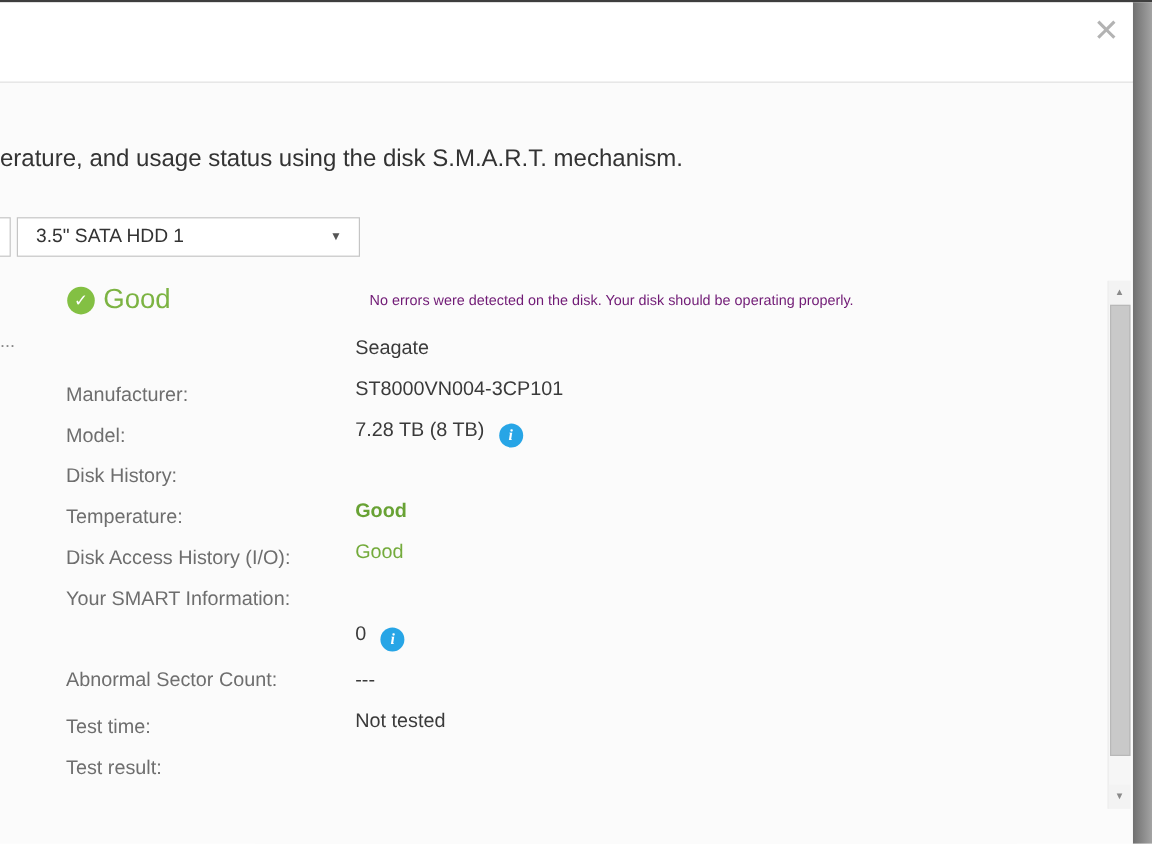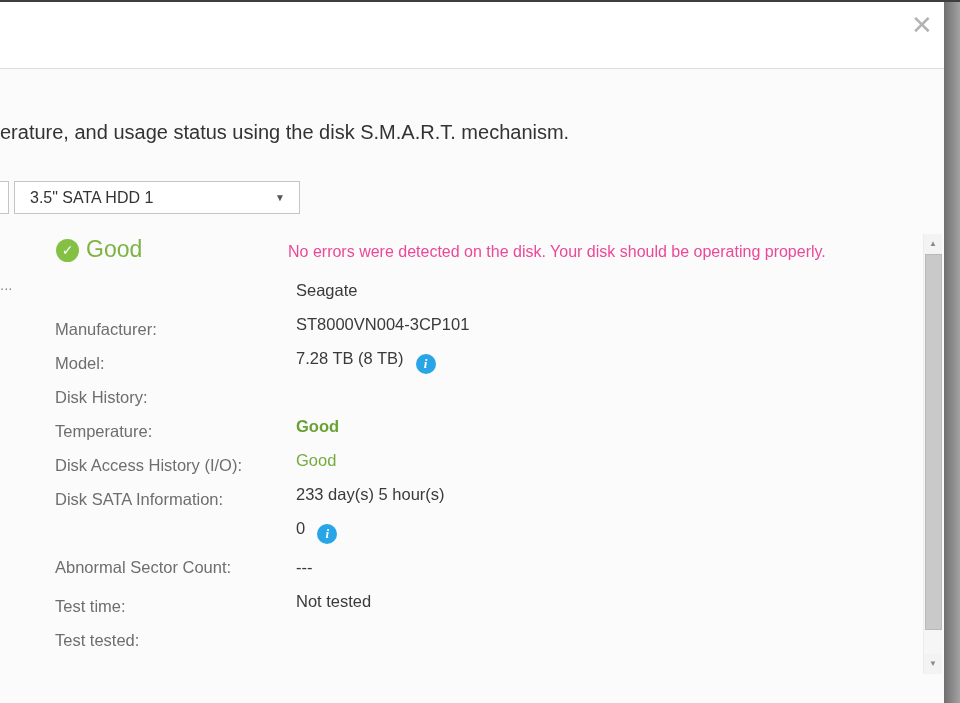--- a/index.html
+++ b/index.html
@@ -26,21 +26,21 @@
   .combo{position:absolute;left:14px;top:181px;width:284px;height:31px;
     background:#fff;border:1px solid #c5c5c5;cursor:pointer;}
   .combo-text{position:absolute;left:15px;top:0;line-height:31px;font-size:16px;color:#333;}
   .combo-caret{position:absolute;right:14px;top:0;line-height:31px;font-size:10px;color:#555;}
   
   .edge-ellipsis{position:absolute;left:0;top:276px;font-size:15px;color:#888;}
   
   .status-check{position:absolute;left:56px;top:239px;width:23px;height:23px;border-radius:50%;
     background:#83c043;color:#fff;font-size:14px;font-weight:bold;line-height:23px;text-align:center;}
   .status-good{position:absolute;left:86px;top:236px;font-size:23px;color:#7cb342;}
-  .status-msg{position:absolute;left:288px;top:243px;font-size:16px;color:#ec4899;white-space:nowrap;}
+  .status-msg{position:absolute;left:308px;top:243px;font-size:12px;color:#701a75;white-space:nowrap;}
   
   .row{position:absolute;left:0;width:900px;height:34px;line-height:34px;font-size:16.5px;}
   .row .lbl{position:absolute;left:55px;color:#6e6e6e;margin-top:39px;}
   .row .val{position:absolute;left:296px;color:#3a3a3a;white-space:nowrap;}
   .row .val.green{color:#74ab3c;}
   .row .val.green-bold{color:#68a234;font-weight:bold;}
   .info-icon{display:inline-block;width:20px;height:20px;border-radius:50%;
     background:#27a5e6;color:#fff;font-size:13px;font-weight:bold;font-style:italic;
     line-height:20px;text-align:center;margin-left:12px;vertical-align:-4px;
     font-family:"Liberation Serif","DejaVu Serif",serif;cursor:pointer;}
@@ -93,37 +93,36 @@
   <span class="val"><span>7.28 TB (8 TB)</span><span class="info-icon">i</span></span>
 </div>
 <div class="row" style="top:375px">
   <span class="lbl">Temperature:</span>
 </div>
 <div class="row" style="top:409px">
   <span class="lbl">Disk Access History (I/O):</span>
   <span class="val green-bold">Good</span>
 </div>
 <div class="row" style="top:443px">
-  <span class="lbl">Disk SATA Information:</span>
+  <span class="lbl">Your SMART Information:</span>
   <span class="val green">Good</span>
 </div>
 <div class="row" style="top:477px">
-  <span class="val">233 day(s) 5 hour(s)</span>
 </div>
 <div class="row" style="top:511px">
   <span class="lbl">Abnormal Sector Count:</span>
   <span class="val"><span>0</span><span class="info-icon">i</span></span>
 </div>
 
 <div class="row" style="top:550px">
   <span class="lbl">Test time:</span>
   <span class="val">---</span>
 </div>
 <div class="row" style="top:584px">
-  <span class="lbl">Test tested:</span>
+  <span class="lbl">Test result:</span>
   <span class="val">Not tested</span>
 </div>
 
 <div class="scrollbar">
   <div class="scroll-btn scroll-up">▲</div>
   <div class="scroll-thumb"></div>
   <div class="scroll-btn scroll-down">▼</div>
 </div>
 
 </body></html>

